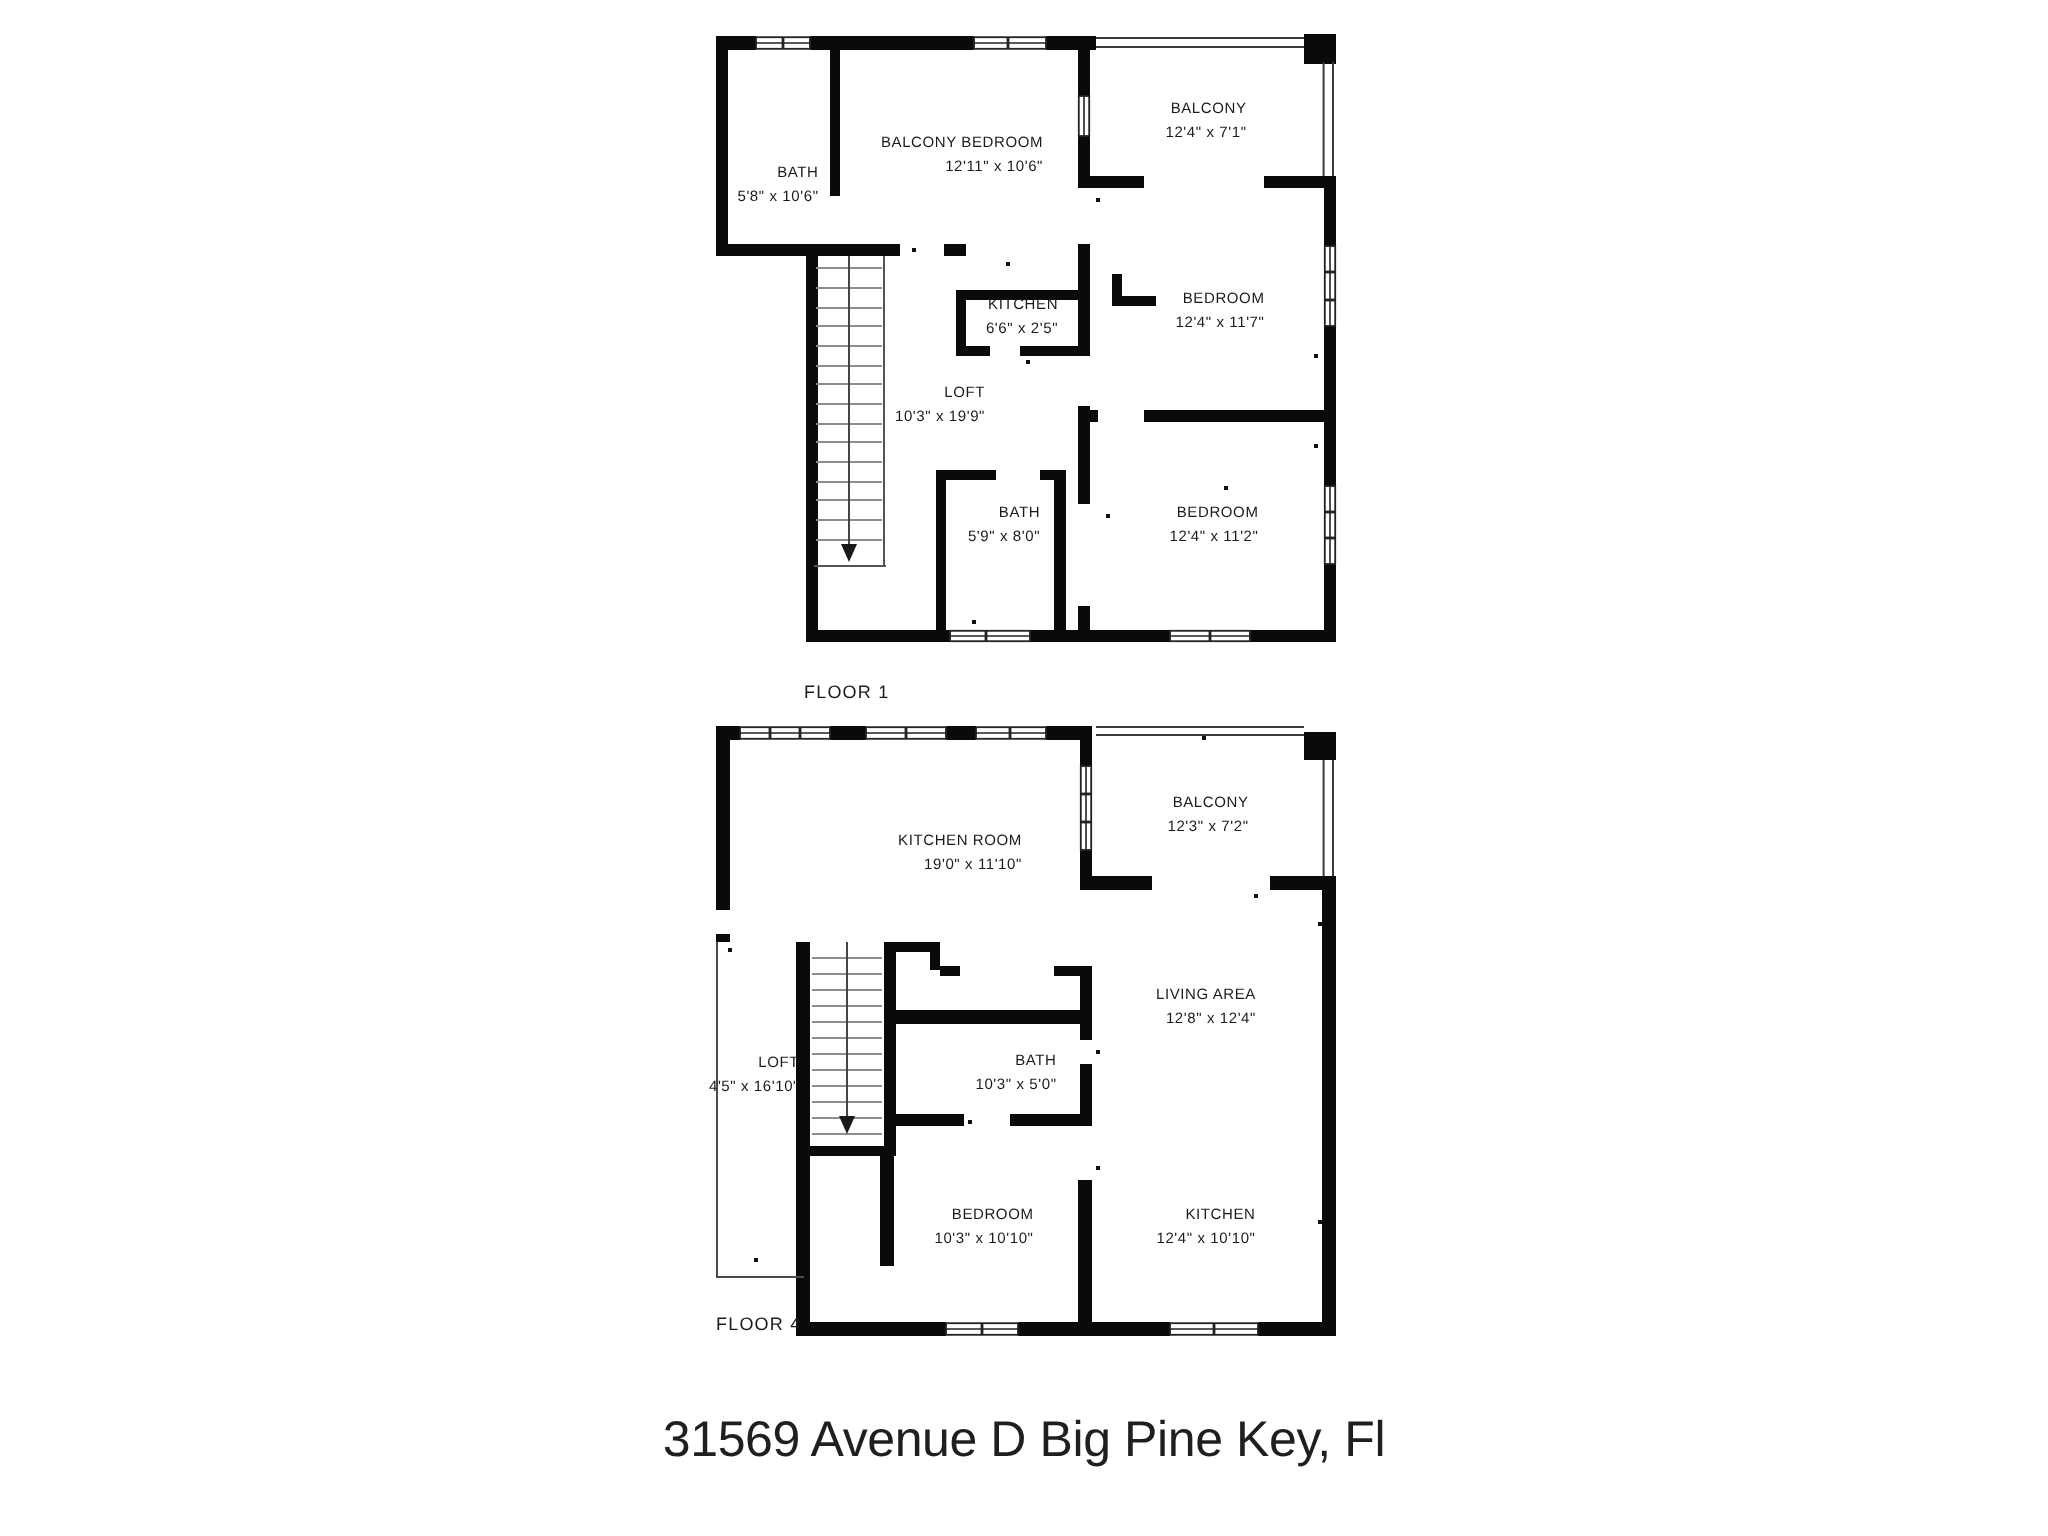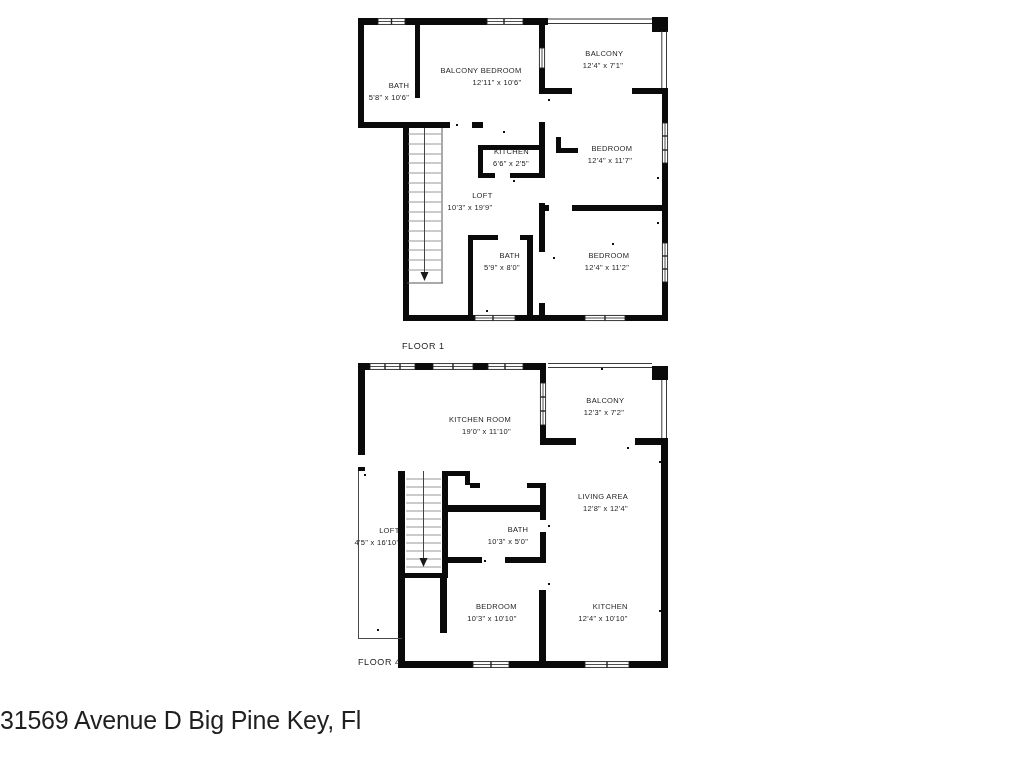--- a/index.html
+++ b/index.html
@@ -25,21 +25,21 @@
     position:absolute;
     font-size:9px;
     letter-spacing:.6px;
     color:#1b1b1b;
     white-space:nowrap;
   }
   .plan-title{
     position:absolute;
     left:0;right:0;
     top:706px;
-    text-align:left;
+    text-align:center;
     font-size:25px;
     letter-spacing:-.2px;
     color:#1f1f1f;
     white-space:nowrap;
   }
 </style>
 </head>
 <body>
 
 <svg class="plan-canvas" width="1024" height="768" viewBox="0 0 1024 768">

